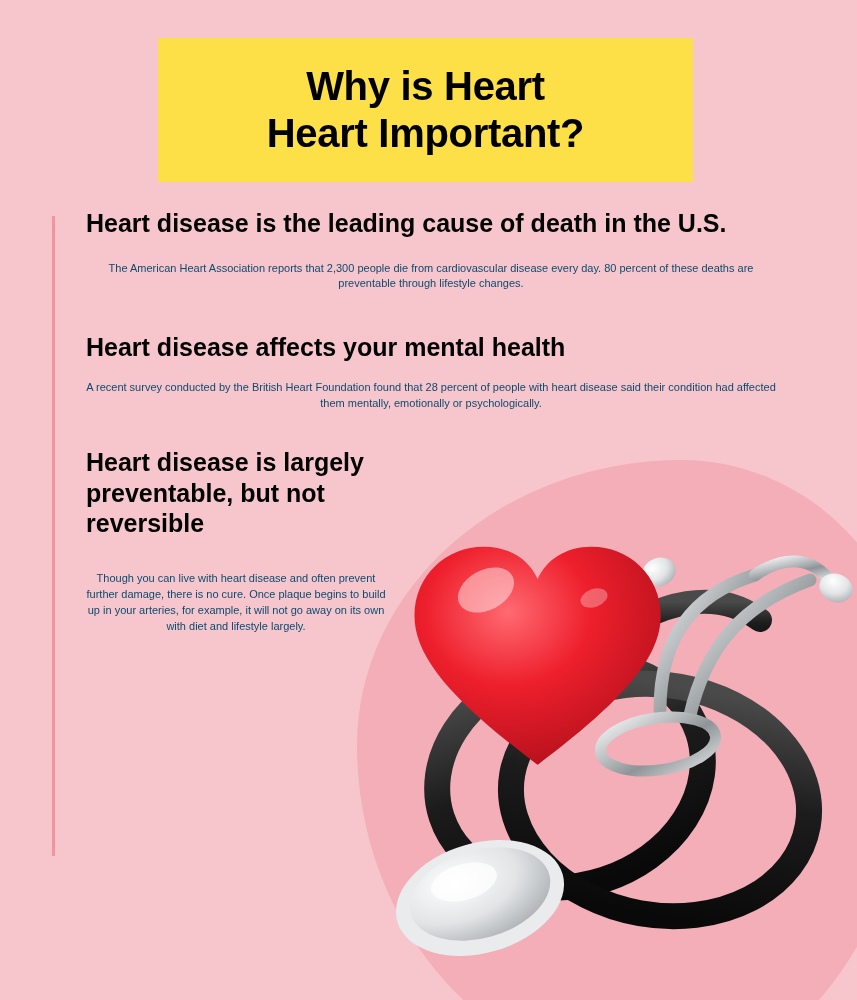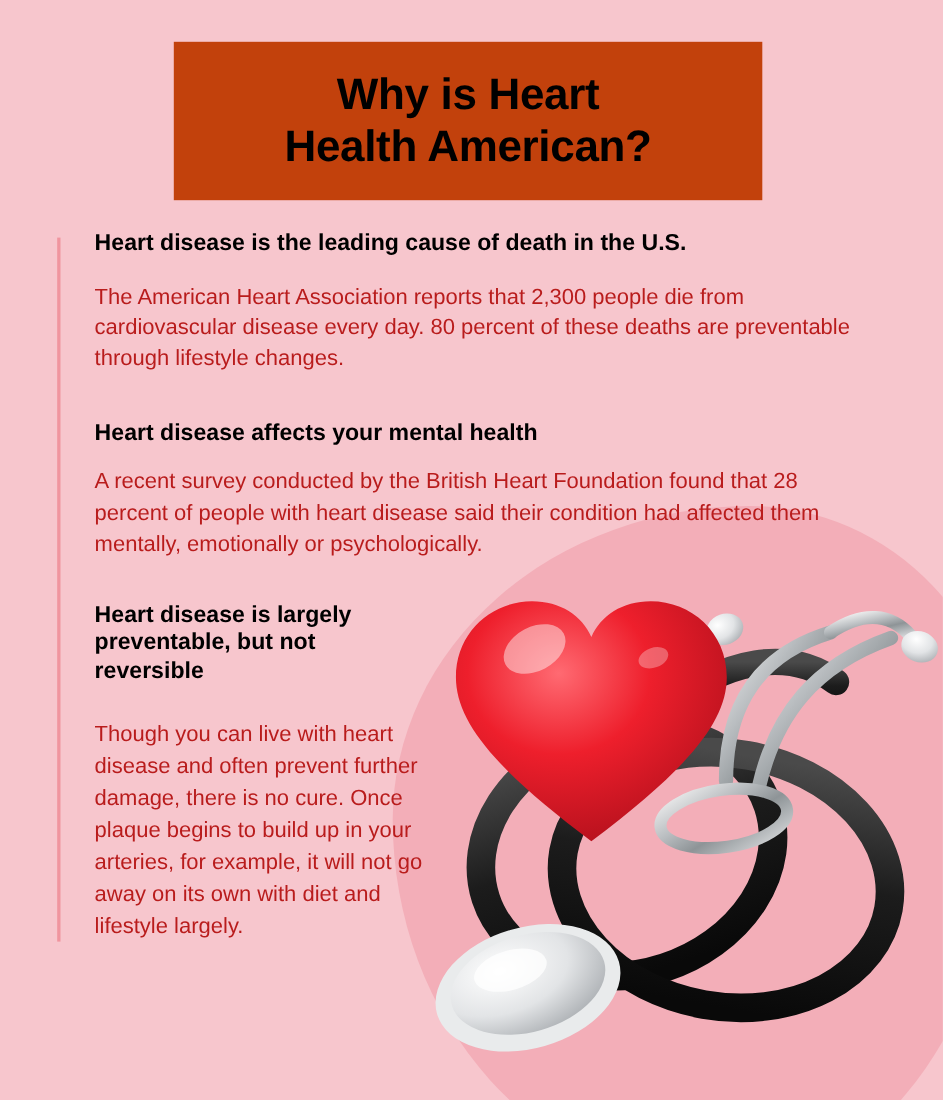--- a/index.html
+++ b/index.html
@@ -26,21 +26,21 @@
     border-radius: 58% 42% 46% 54% / 46% 40% 60% 54%;
     z-index: 0;
   }
 
   .title-band {
     position: absolute;
     left: 158px;
     top: 38px;
     width: 535px;
     height: 144px;
-    background: #c2410c;
+    background: #fde047;
     display: flex;
     align-items: center;
     justify-content: center;
     z-index: 2;
   }
   .title {
     margin: 0;
     text-align: center;
     color: #000;
     font-size: 40px;
@@ -68,30 +68,31 @@
 
   .sections {
     margin-left: 34px;
   }
 
   .section {
     margin-bottom: 26px;
   }
   .section h2 {
     margin: 0 0 18px 0;
-    font-size: 21px;
+    font-size: 25px;
     font-weight: bold;
     color: #000;
     line-height: 1.22;
   }
   .section p {
     margin: 0;
-    font-size: 20px;
+    font-size: 11px;
     line-height: 1.42;
-    color: #b91c1c;
+    color: #0c4a6e;
+    text-align: center;
   }
 
   .sec-1 { width: 690px; }
   .sec-1 h2 { margin-bottom: 22px; }
   .sec-2 { width: 690px; margin-top: 40px; }
   .sec-2 h2 { }
   .sec-3 { width: 300px; margin-top: 36px; }
   .sec-3 h2 { margin-bottom: 32px; }
   .sec-3 p { line-height: 1.45; }
 
@@ -107,21 +108,21 @@
   .illustration svg { display: block; }
 </style>
 </head>
 <body>
 
 <div class="blob"></div>
 
 <div class="title-band">
   <h1 class="title">
     <span>Why is Heart</span><br>
-    <span>Health American?</span>
+    <span>Heart Important?</span>
   </h1>
 </div>
 
 <div class="content">
   <div class="rule"></div>
 
   <div class="sections">
 
     <div class="section sec-1">
       <h2>Heart disease is the leading cause of death in the U.S.</h2>

